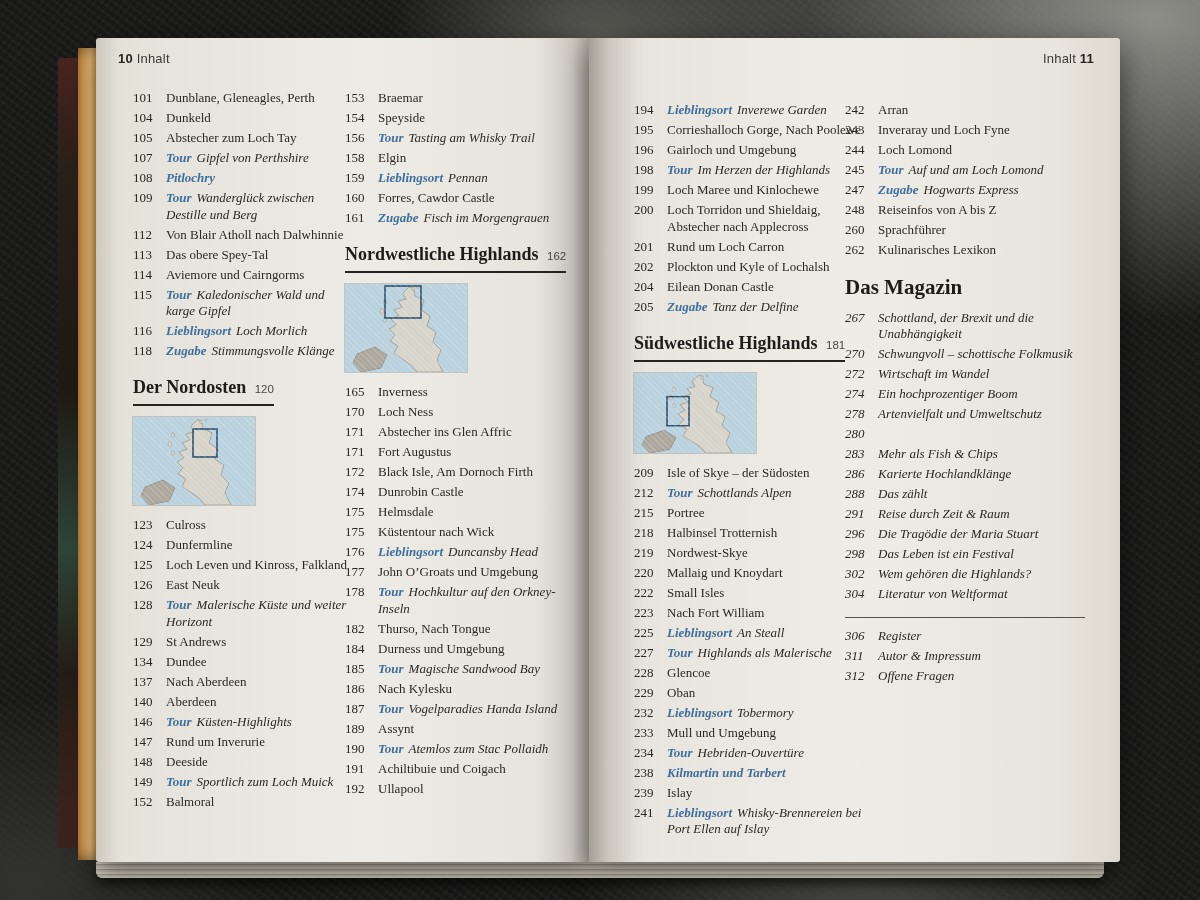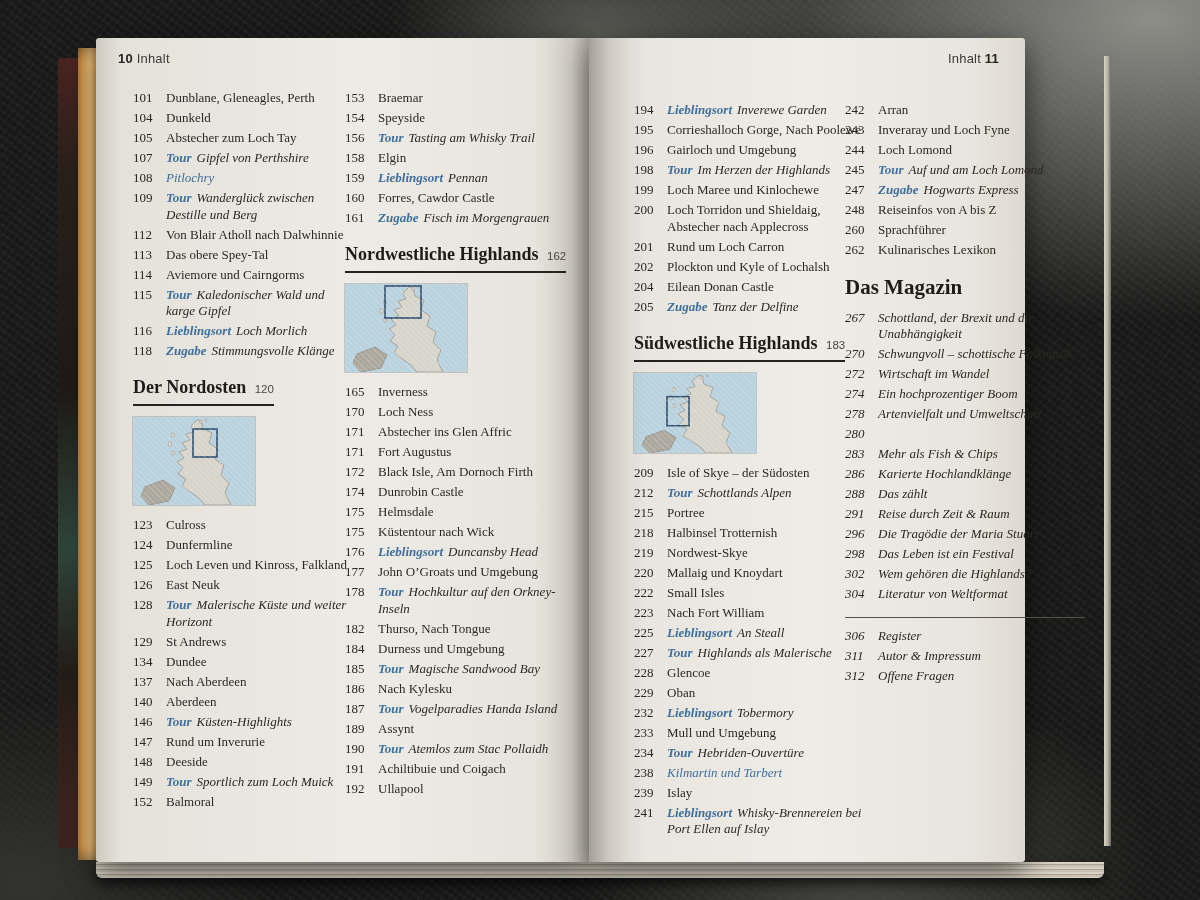--- a/index.html
+++ b/index.html
@@ -24,42 +24,42 @@
     box-shadow:inset 0 14px 14px -10px rgba(0,0,0,.35), inset 0 -14px 14px -10px rgba(0,0,0,.35);}
   .edge-right{position:absolute;left:1104px;top:56px;width:7px;height:790px;
     background:linear-gradient(90deg,#d9d3c5 0%, #b6b0a2 55%, #6d675c 100%);}
   .stack-bottom{position:absolute;left:96px;top:862px;width:1008px;height:16px;
     background:repeating-linear-gradient(180deg,#d8d2c4 0 2px,#a9a295 2px 3px,#c9c2b3 3px 5px);
     border-radius:0 0 6px 6px; box-shadow:0 6px 12px rgba(0,0,0,.6);}
   
   .page{position:absolute;top:38px;height:824px;box-shadow:0 10px 30px rgba(0,0,0,.55);}
   .page.left{left:96px;width:493px;border-radius:3px 0 0 3px;
     background:linear-gradient(90deg,#cdc9c0 0%, #e5e2da 5%, #edebe5 55%, #e7e4dd 90%, #dbd8d0 100%);}
-  .page.right{left:589px;width:436px;border-radius:0 3px 3px 0;
+  .page.right{left:589px;width:531px;border-radius:0 3px 3px 0;
     background:linear-gradient(90deg,#d2cfc7 0%, #e8e5de 9%, #eeece6 50%, #e8e5de 88%, #ded9d0 100%);}
   .gutter{position:absolute;left:534px;top:38px;width:112px;height:824px;pointer-events:none;
     background:linear-gradient(90deg, rgba(0,0,0,0) 0%, rgba(55,45,35,.10) 34%, rgba(40,32,24,.26) 50%, rgba(55,45,35,.10) 66%, rgba(0,0,0,0) 100%);}
   
   .phead{position:absolute;top:13px;font-family:"Liberation Sans",sans-serif;font-size:13px;color:#3c3a36;letter-spacing:.2px;}
   .phead .pnum{font-weight:bold;color:#26241f;}
   .phead.l{left:22px;}
   .phead.r{right:26px;}
   
   .col{position:absolute;}
   #col1{left:20px;top:52px;width:220px;margin-left:17px;}
   #col2{left:249px;top:52px;width:224px;}
   #col3{left:45px;top:64px;width:228px;}
   #col4{left:256px;top:64px;width:240px;}
   
   .entry{display:flex;align-items:flex-start;font-size:13px;line-height:16.5px;color:#2b2823;margin-bottom:3.5px;}
   .entry .num{flex:0 0 33px;}
   .entry .txt{flex:1;}
   .kw{color:#3f6f9c;font-style:italic;font-weight:bold;margin-right:5px;}
   .t-it{font-style:italic;}
-  .t-blue{color:#3f6f9c;font-style:italic;font-weight:normal;}
+  .t-blue{color:#3f6f9c;font-style:italic;font-weight:bold;}
   .entry.mag .num{font-style:italic;}
   
   .sec{display:inline-block;margin:13px 0 9px 0;padding-bottom:4px;border-bottom:2.5px solid #26231e;
     font-size:18px;font-weight:bold;color:#1e1c18;line-height:22px;}
   .sec .sec-n{font-family:"Liberation Sans",sans-serif;font-size:11.5px;font-weight:normal;color:#4a4741;margin-left:4px;}
   .big{font-size:21px;font-weight:bold;color:#1e1c18;margin:16px 0 11px 0;line-height:24px;}
   .rule{border-top:1.5px solid#55514a;margin:14px 0 10px 0;}
   .secwrap{display:block;}
   
   .map{width:122px;margin:2px 0 12px 0;position:relative;background:#b9d2de;box-shadow:0 0 0 1px rgba(120,130,135,.35);}
@@ -365,21 +365,21 @@
         <span class="txt">Plockton und Kyle of Lochalsh</span>
       </div>
       <div class="entry">
         <span class="num">204</span>
         <span class="txt">Eilean Donan Castle</span>
       </div>
       <div class="entry">
         <span class="num">205</span>
         <span class="txt"><span class="kw">Zugabe</span><span class="t-it">Tanz der Delfine</span></span>
       </div>
-      <div class="secwrap"><div class="sec">Südwestliche Highlands <span class="sec-n">183</span></div></div>
+      <div class="secwrap"><div class="sec">Südwestliche Highlands <span class="sec-n">181</span></div></div>
       <div class="map">
         <svg viewBox="0 0 122 88" height="80" preserveAspectRatio="none">
     <rect x="0" y="0" width="122" height="88" fill="#b9d2de"></rect>
     <path fill="#d7d4cb" stroke="#9a968c" stroke-width="0.8" d="M64 3 L58 9 L61 15 L53 17 L57 23 L49 26 L54 32 L46 35 L51 41 L44 45 L50 51 L45 57 L53 62 L49 69 L57 75 L66 81 L72 88 L98 88 L92 76 L96 66 L88 58 L91 48 L82 42 L85 32 L76 26 L79 16 L70 12 L68 3 Z"></path>
     <path fill="#aca89e" stroke="#8f8b81" stroke-width="0.8" d="M12 70 L30 63 L42 71 L36 84 L16 88 L8 79 Z"></path>
     <circle cx="68" cy="5" r="1.5" fill="#d7d4cb" stroke="#9a968c" stroke-width="0.5"></circle>
     <circle cx="73" cy="3" r="1.2" fill="#d7d4cb" stroke="#9a968c" stroke-width="0.5"></circle>
     <ellipse cx="40" cy="18" rx="1.6" ry="2.2" fill="#d7d4cb" stroke="#9a968c" stroke-width="0.5"></ellipse>
     <ellipse cx="37" cy="27" rx="1.8" ry="2.6" fill="#d7d4cb" stroke="#9a968c" stroke-width="0.5"></ellipse>
     <ellipse cx="40" cy="36" rx="1.5" ry="2.2" fill="#d7d4cb" stroke="#9a968c" stroke-width="0.5"></ellipse>

